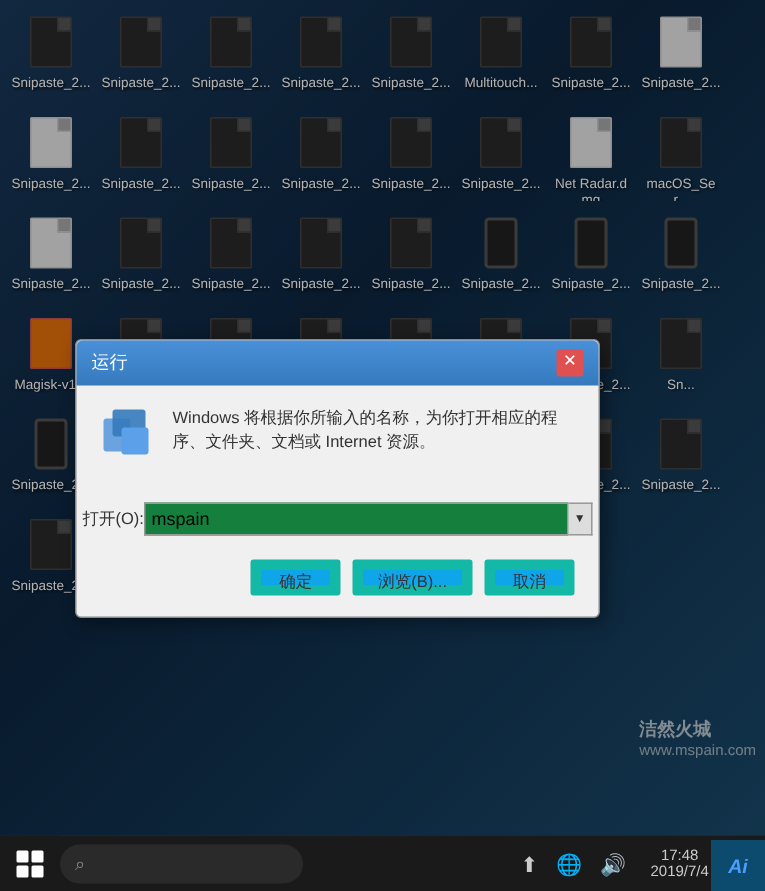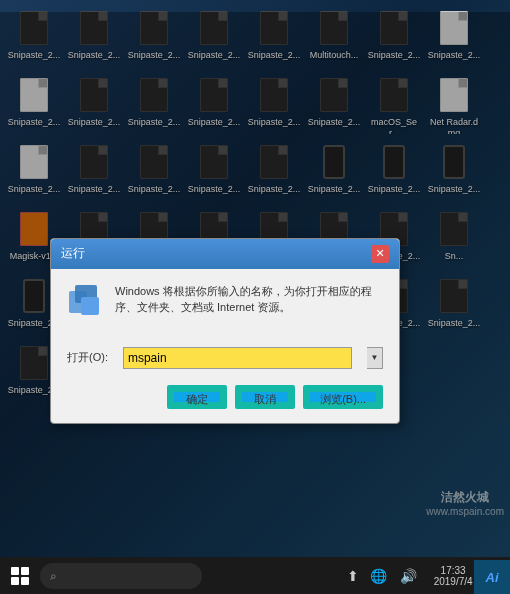--- a/index.html
+++ b/index.html
@@ -112,21 +112,21 @@
       width: 28px;
       height: 34px;
       background: #e8720c;
       border: 1px solid #c55;
       border-radius: 1px;
     }
 
     
     #run-dialog-backdrop {
       position: absolute;
-      top: 12px; left: 0;
+      top: 0; left: 0;
       width: 100%; height: 557px;
       background: rgba(0,0,0,0.3);
       display: flex;
       align-items: center;
       justify-content: center;
     }
 
     #run-dialog {
       width: 350px;
       background: #f0f0f0;
@@ -177,37 +177,37 @@
     }
 
     #run-dialog .dialog-text {
       font-size: 11px;
       color: #333;
       line-height: 1.5;
       flex: 1;
     }
 
     #run-dialog .input-row {
-      padding: 0 16px 12px;
-      display: flex;
-      align-items: center;
-      gap: 15px;
+      padding: 0 4px 12px;
+      display: flex;
+      align-items: center;
+      gap: 0;
     }
 
     #run-dialog .input-label {
       font-size: 11px;
       color: #333;
       white-space: nowrap;
     }
 
     #run-dialog .input-field {
       flex: 1;
       height: 22px;
       border: 1px solid #999;
-      background: #fde047;
+      background: #15803d;
       padding: 0 4px;
       font-size: 12px;
       outline: none;
     }
 
     #run-dialog .input-dropdown {
       width: 16px;
       height: 22px;
       background: #ddd;
       border: 1px solid #999;
@@ -308,23 +308,23 @@
     .taskbar-icon {
       color: #ccc;
       font-size: 14px;
       cursor: pointer;
       padding: 2px 4px;
     }
 
     
     #watermark {
       position: absolute;
-      bottom: 40px;
+      bottom: 51px;
       right: 6px;
-      text-align: center;
+      text-align: left;
     }
     #watermark .wm-line1 {
       font-size: 12px;
       color: rgba(255,255,255,0.7);
       font-weight: bold;
     }
     #watermark .wm-line2 {
       font-size: 10px;
       color: rgba(255,255,255,0.6);
     }
@@ -457,30 +457,30 @@
       <div class="icon-label">Snipaste_2...</div>
     </div>
     <div class="desktop-icon">
       <div class="icon-img">
           <div class="file-icon-dark"></div>
         </div>
       <div class="icon-label">Snipaste_2...</div>
     </div>
     <div class="desktop-icon">
       <div class="icon-img">
+          <div class="file-icon-white"></div>
+        </div>
+      <div class="icon-label">Net Radar.dmg</div>
+    </div>
+
+    <div class="desktop-icon">
+      <div class="icon-img">
           <div class="file-icon-dark"></div>
         </div>
       <div class="icon-label">macOS_Ser...</div>
-    </div>
-
-    <div class="desktop-icon">
-      <div class="icon-img">
-          <div class="file-icon-white"></div>
-        </div>
-      <div class="icon-label">Net Radar.dmg</div>
     </div>
     <div class="desktop-icon">
       <div class="icon-img">
           <div class="file-icon-white"></div>
         </div>
       <div class="icon-label">Snipaste_2...</div>
     </div>
     <div class="desktop-icon">
       <div class="icon-img">
           <div class="file-icon-dark"></div>
@@ -650,22 +650,22 @@
         </div>
         <div class="dialog-text">Windows 将根据你所输入的名称，为你打开相应的程序、文件夹、文档或 Internet 资源。</div>
       </div>
       <div class="input-row">
         <label class="input-label">打开(O):</label>
         <input type="text" class="input-field" value="mspain" style="">
         <div class="input-dropdown">▼</div>
       </div>
       <div class="button-row">
         <button class="dialog-btn">确定</button>
+        <button class="dialog-btn">浏览(B)...</button>
         <button class="dialog-btn">取消</button>
-        <button class="dialog-btn">浏览(B)...</button>
       </div>
     </div>
   </div>
 </div>
 
 <div id="taskbar">
   <div id="start-btn">
     <div id="start-icon">
       <div></div>
         <div></div>
@@ -675,19 +675,19 @@
   </div>
   <div id="search-bar">
     <span class="search-icon-tb">⌕</span>
   </div>
   <div class="taskbar-spacer"></div>
   <div id="taskbar-right">
     <span class="taskbar-icon">⬆</span>
     <span class="taskbar-icon">🌐</span>
     <span class="taskbar-icon">🔊</span>
     <div id="clock-area">
-      <span class="time">17:33</span>
+      <span class="time">17:48</span>
       <span class="date">2019/7/4</span>
     </div>
     <span class="notification-icon">💬</span>
     <div id="ai-badge">Ai</div>
   </div>
 </div>
 
 </body></html>

